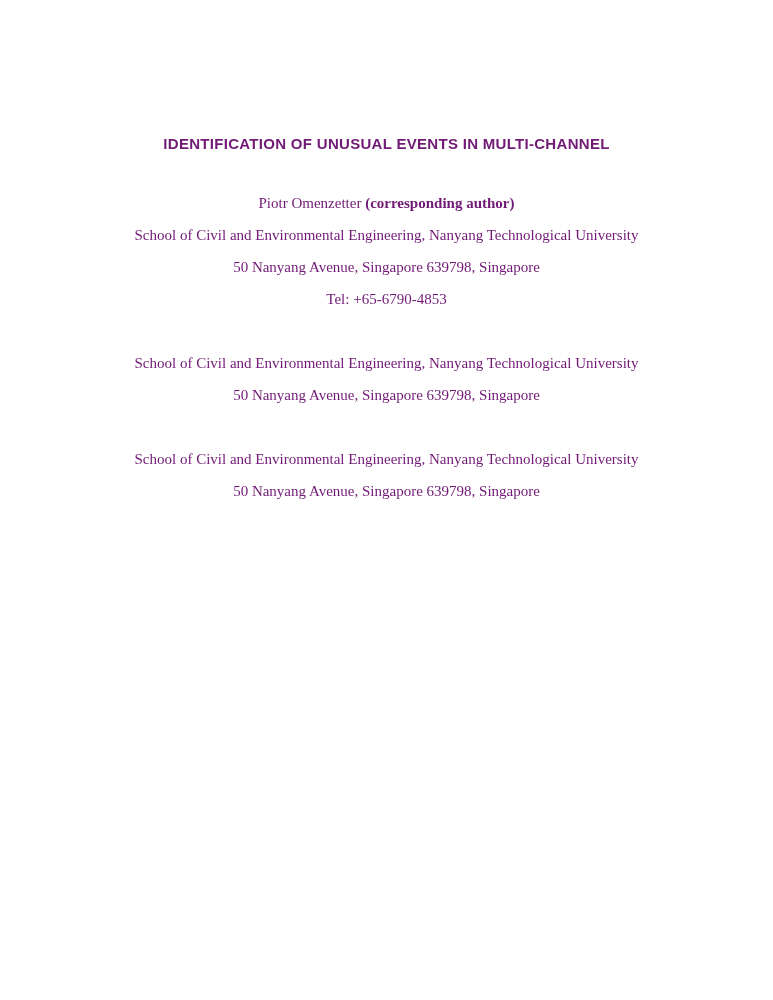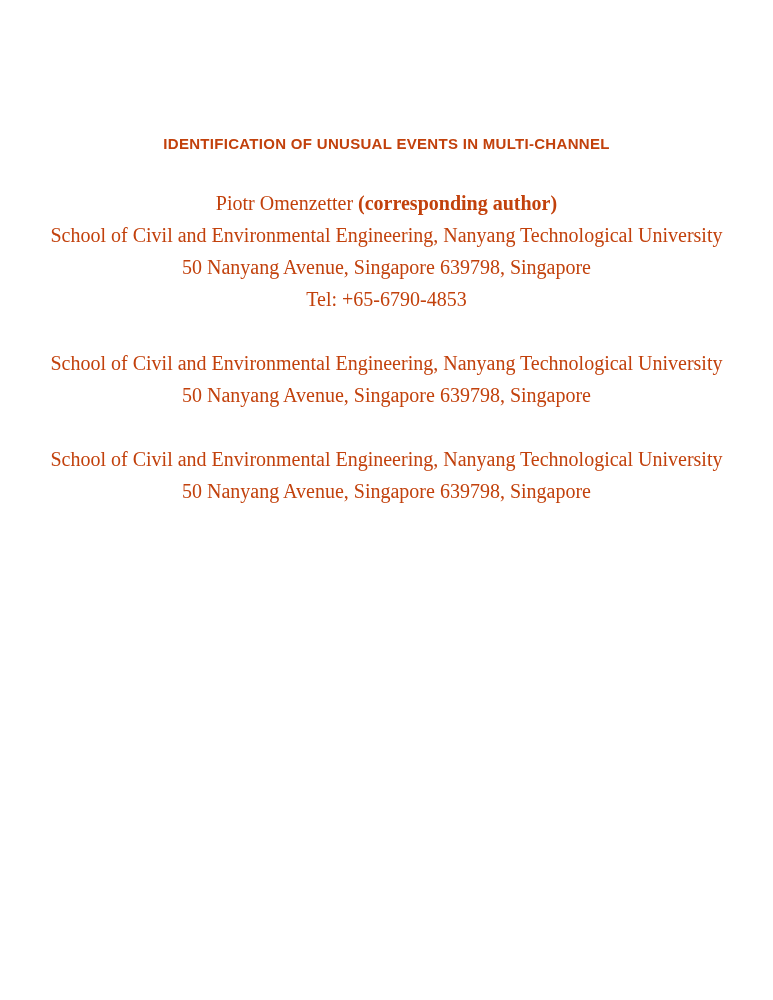--- a/index.html
+++ b/index.html
@@ -5,21 +5,21 @@
   html, body {
     margin: 0;
     padding: 0;
     background: #ffffff;
   }
   .page {
     position: relative;
     width: 773px;
     height: 1000px;
     background: #ffffff;
-    color: #c2410c;
+    color: #701a75;
     overflow: hidden;
   }
   .title {
     margin: 0;
     padding-top: 130px;
     text-align: center;
     font-family: "Liberation Sans", sans-serif;
     font-weight: bold;
     font-size: 15px;
     line-height: 27px;
@@ -35,21 +35,21 @@
   .author-block.first {
     margin-top: 30px;
   }
   .author-block.spaced {
     margin-top: 32px;
   }
   .line {
     margin: 0;
     text-align: center;
     font-family: "Liberation Serif", serif;
-    font-size: 20px;
+    font-size: 15px;
     line-height: 32px;
     font-weight: normal;
     white-space: nowrap;
   }
   .bold {
     font-weight: bold;
   }
 </style>
 </head>
 <body>

